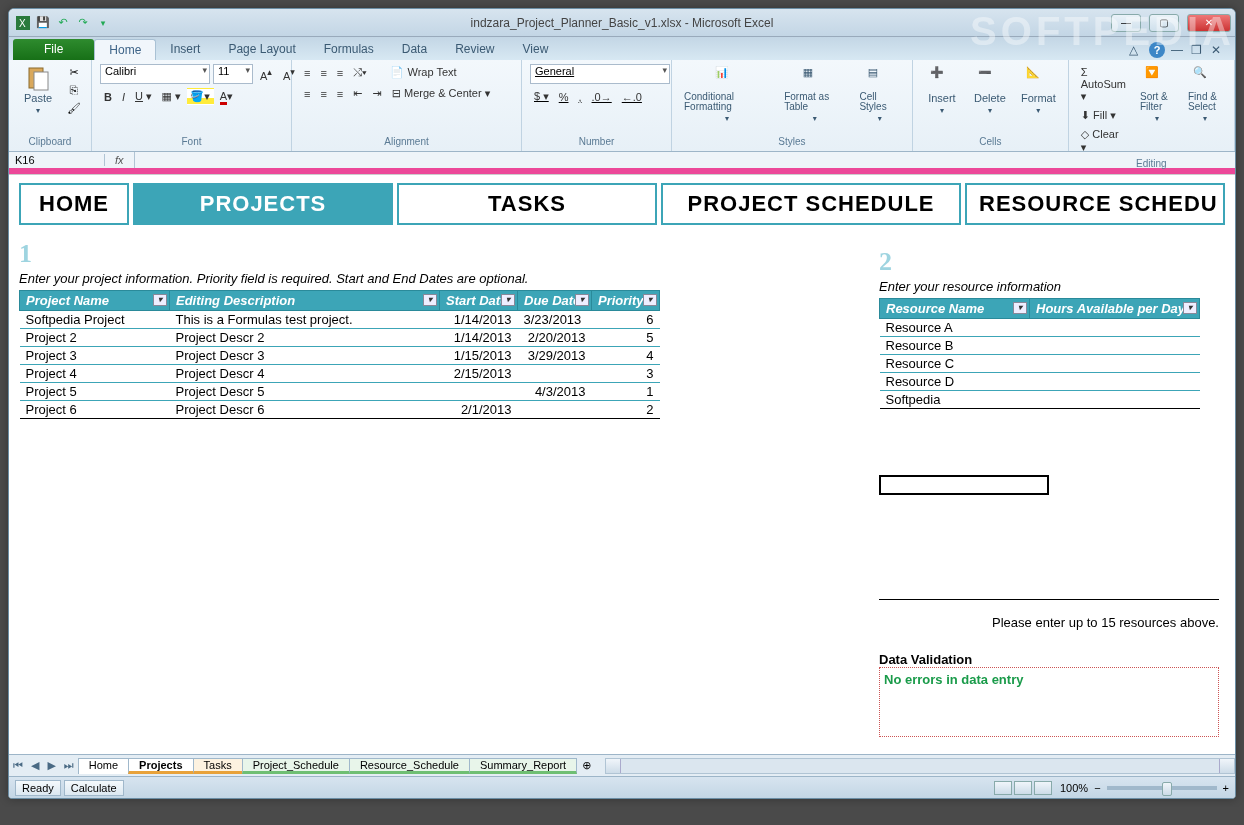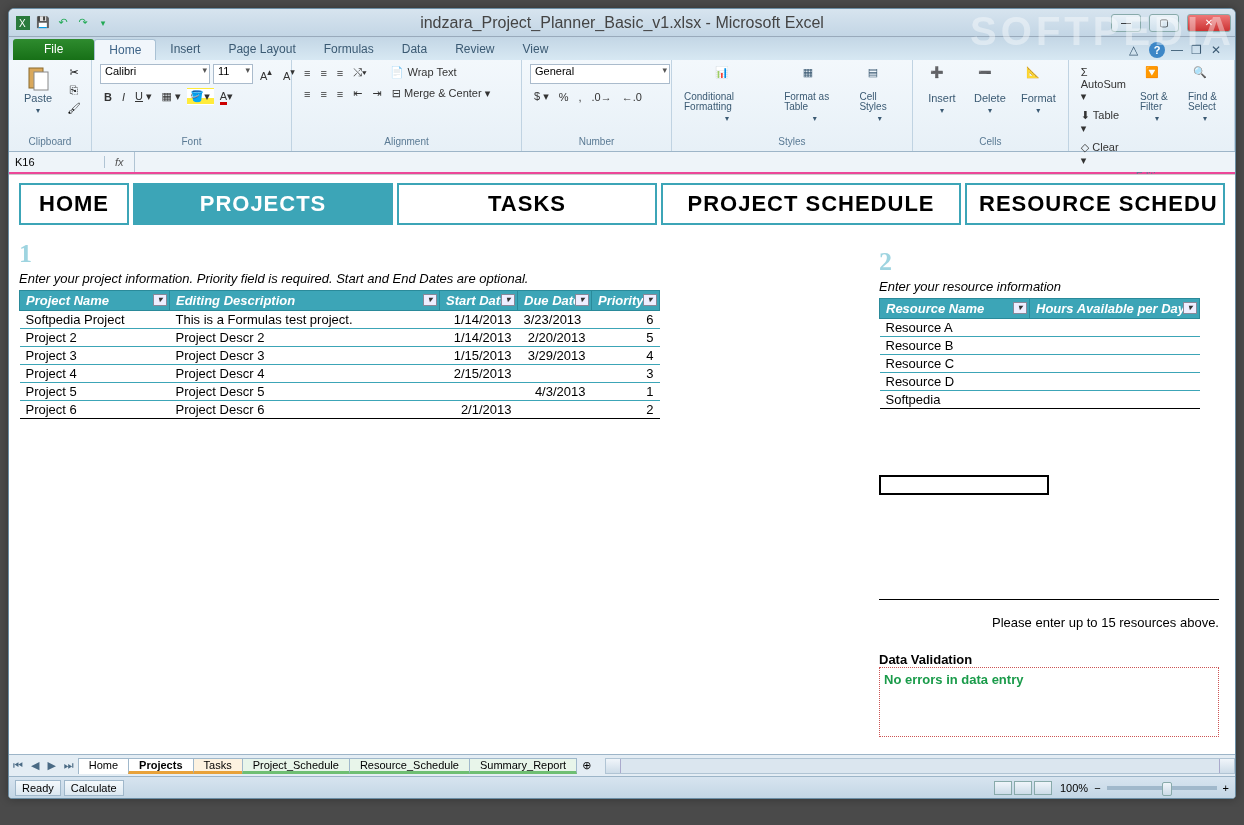--- a/index.html
+++ b/index.html
@@ -1,21 +1,21 @@
 <!DOCTYPE html>
 <html><head>
 <meta charset="utf-8">
 <style>
 * { margin: 0; padding: 0; box-sizing: border-box; font-family: "Segoe UI", Tahoma, sans-serif; }
 body { background: #4a4a4a; padding: 8px; }
 .window { background: #fff; border: 1px solid #6b8ea5; border-radius: 6px 6px 4px 4px; overflow: hidden; box-shadow: 0 0 10px rgba(0,0,0,.3); }
 .titlebar { background: linear-gradient(#d7e4ef,#c3d6e5); height: 28px; display: flex; align-items: center; border-bottom: 1px solid #9ab; position: relative; }
 .qat { display: flex; gap: 4px; padding-left: 6px; align-items: center; }
 .qat-item { width: 16px; height: 16px; display: inline-flex; align-items: center; justify-content: center; font-size: 11px; color: #2a5; }
-.title-text { position: absolute; left: 50%; transform: translateX(-50%); font-size: 16px; color: #444; }
+.title-text { position: absolute; left: 50%; transform: translateX(-50%); font-size: 12px; color: #444; }
 .win-controls { margin-left: auto; display: flex; }
 .win-btn { width: 30px; height: 18px; border: 1px solid #8aa; border-radius: 3px; margin-left: 4px; display: flex; align-items: center; justify-content: center; font-size: 10px; background: linear-gradient(#eaf2f8,#cfe0ec); margin-right: 4px; }
 .win-btn.close { background: linear-gradient(#e77,#c33); color: #fff; width: 44px; }
 .ribbon-tabs { display: flex; background: linear-gradient(#c3d6e5,#d7e8f3); padding-top: 2px; }
 .file-tab { background: linear-gradient(#2e8b2e,#177017); color: #fff; padding: 3px 31px; font-size: 12px; border-radius: 3px 3px 0 0; margin-left: 4px; }
 .rtab { padding: 3px 14px; font-size: 12px; color: #3b5a73; cursor: pointer; }
 .rtab.active { background: #f1f6fb; border: 1px solid #a9c1d4; border-bottom: none; border-radius: 3px 3px 0 0; color: #3e6488; }
 .ribbon-right { margin-left: auto; display: flex; align-items: center; gap: 6px; padding-right: 10px; }
 .rib-ic { width: 14px; height: 14px; font-size: 12px; color: #3b5a73; }
 .help-c { width: 16px; height: 16px; border-radius: 50%; background: #3d87c7; color: #fff; font-size: 11px; font-weight: bold; display: inline-flex; align-items: center; justify-content: center; }
@@ -25,21 +25,21 @@
 .group-body { display: flex; gap: 6px; flex: 1; align-items: flex-start; }
 .big-btn { display: flex; flex-direction: column; align-items: center; gap: 2px; padding: 2px 4px; font-size: 11px; color: #3b5a73; min-width: 42px; }
 .big-btn .ic { width: 24px; height: 24px; }
 .small-col { display: flex; flex-direction: column; gap: 2px; }
 .sm { width: 18px; height: 16px; display: inline-flex; align-items: center; justify-content: center; }
 .font-row { display: flex; gap: 3px; align-items: center; }
 .combo { border: 1px solid #abc; background: #fff; height: 20px; font-size: 11px; padding: 0 14px 0 4px; position: relative; }
 .combo::after { content: "▾"; position: absolute; right: 2px; font-size: 9px; color: #555; }
 .mini-row { display: flex; gap: 2px; align-items: center; }
 .mini-btn { padding: 1px 3px; font-size: 11px; color: #333; border: 1px solid transparent; }
-.formula-bar { display: flex; align-items: center; border-bottom: 2px solid #ec4899; background: #eef4f9; height: 22px; font-size: 11px; }
+.formula-bar { display: flex; align-items: center; border-bottom: 6px solid #ec4899; background: #eef4f9; height: 22px; font-size: 11px; }
 .name-box { width: 96px; border-right: 1px solid #b0c4d4; padding: 0 6px; }
 .fx { padding: 0 10px; font-style: italic; color: #555; }
 .sheet { background: #fff; height: 580px; position: relative; overflow: hidden; border-top: 1px solid #ccc; }
 .nav-btns { display: flex; gap: 4px; padding: 8px 10px; flex-wrap: nowrap; }
 .nav-b { border: 2px solid #3ca5b7; padding: 6px 12px; font-size: 22px; font-weight: bold; color: #000; text-align: center; letter-spacing: 1px; white-space: nowrap; }
 .nav-b.home { width: 110px; }
 .nav-b.active { background: #3ca5b7; color: #fff; width: 260px; }
 .nav-b.tasks { width: 260px; }
 .nav-b.sched { width: 300px; }
 .nav-b.res { flex: 1; overflow: hidden; }
@@ -178,21 +178,21 @@
           <span class="mini-btn">≡</span>
           <span class="mini-btn">⇤</span>
           <span class="mini-btn">⇥</span>
           <span class="mini-btn">⊟ <span>Merge &amp; Center</span> ▾</span>
         </div>
       </div>
       <div class="group-label">Alignment</div>
     </div>
 
     <div class="group" style="min-width:150px;">
-      <div class="group-body" style="flex-direction:column;gap:4px;">
+      <div class="group-body" style="flex-direction:column;gap:4px;text-decoration:underline;">
         <div class="combo" style="width:140px;">General</div>
         <div class="mini-row">
           <span class="mini-btn">$ ▾</span>
           <span class="mini-btn">%</span>
           <span class="mini-btn">,</span>
           <span class="mini-btn">.0→</span>
           <span class="mini-btn">←.0</span>
         </div>
       </div>
       <div class="group-label">Number</div>
@@ -237,21 +237,21 @@
             <span style="font-size:8px;">▾</span>
           </div>
       </div>
       <div class="group-label">Cells</div>
     </div>
 
     <div class="group" style="flex:1;">
       <div class="group-body">
         <div class="small-col" style="font-size:11px;">
           <span class="mini-btn">Σ <span>AutoSum</span> ▾</span>
-          <span class="mini-btn">⬇ <span>Table</span> ▾</span>
+          <span class="mini-btn">⬇ <span>Fill</span> ▾</span>
           <span class="mini-btn">◇ <span>Clear</span> ▾</span>
         </div>
         <div class="big-btn">
             <span class="ic">🔽</span>
             <span style="font-size:10px;line-height:10px;">Sort &amp; Filter</span>
             <span style="font-size:8px;">▾</span>
           </div>
         <div class="big-btn">
             <span class="ic">🔍</span>
             <span style="font-size:10px;line-height:10px;">Find &amp; Select</span>

